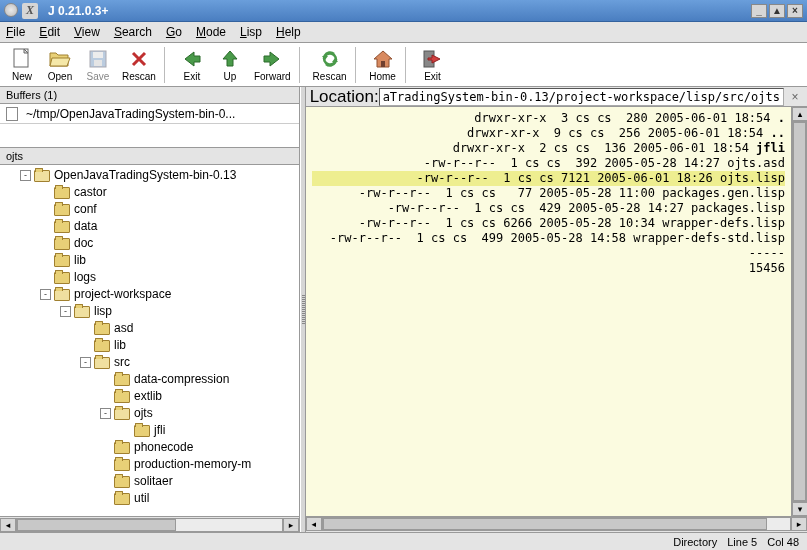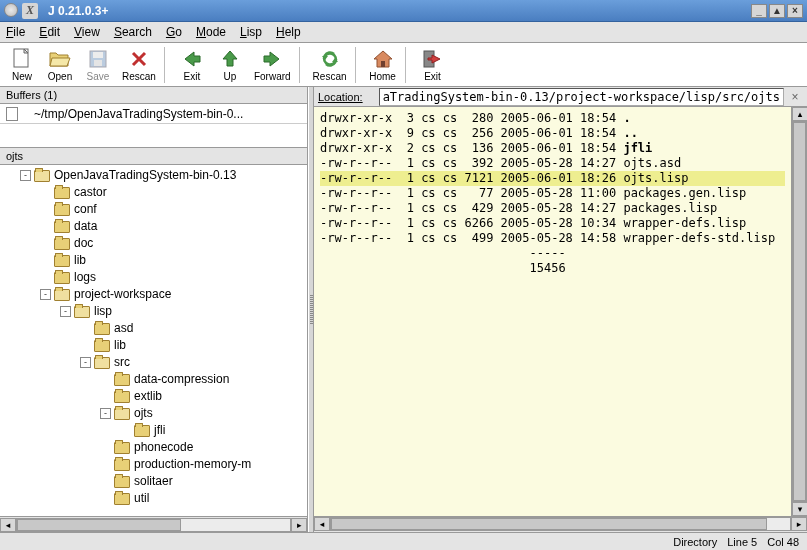--- a/index.html
+++ b/index.html
@@ -18,21 +18,21 @@
 
 .toolbar { height: 44px; background: #ffffff; border-bottom: 1px solid #999; display: flex; align-items: center; padding: 2px 4px; gap: 2px; }
 .tool-btn { display: flex; flex-direction: column; align-items: center; justify-content: center; padding: 2px 4px; min-width: 36px; cursor: default; }
 .tool-btn .icon { width: 22px; height: 22px; display: flex; align-items: center; justify-content: center; }
 .tool-btn .lbl { font-size: 10px; margin-top: 1px; }
 .tool-sep { width: 6px; height: 36px; border-left: 1px solid #bbb; border-right: 1px solid #fff; margin: 0 2px; }
 
 .content { position: absolute; top: 87px; left: 0; right: 0; bottom: 18px; display: flex; }
 .left-pane { width: 334px; display: flex; flex-direction: column; border-right: 1px solid #999; background: #a16207; }
 .buffers-hdr { background: #e4e4e4; padding: 2px 6px; border-bottom: 1px solid #999; font-size: 11px; }
-.buffer-row { background: #fff; padding: 3px 6px; border-bottom: 1px solid #ccc; display: flex; align-items: center; gap: 16px; height: 20px; }
+.buffer-row { background: #fff; padding: 3px 6px; border-bottom: 1px solid #ccc; display: flex; align-items: center; gap: 8px; height: 20px; }
 .buffer-row .page-icon { width: 12px; height: 14px; background: #fff; border: 1px solid #888; position: relative; }
 .blank-strip { height: 24px; background: #fff; border-bottom: 1px solid #999; }
 .tree-hdr { background: #e4e4e4; padding: 2px 6px; border-bottom: 1px solid #999; font-size: 11px; }
 .tree-area { flex: 1; background: #fff; overflow: hidden; position: relative; }
 .tree { padding: 2px 0 2px 4px; font-size: 12px; line-height: 17px; }
 .tree-row { display: flex; align-items: center; height: 17px; white-space: nowrap; }
 .expander { width: 11px; height: 11px; border: 1px solid #888; background: #fff; display: flex; align-items: center; justify-content: center; font-size: 9px; line-height: 1; margin-right: 3px; color: #333; }
 .exp-empty { width: 11px; height: 11px; margin-right: 3px; }
 .folder-icon { width: 16px; height: 12px; background: #e8d077; border: 1px solid #a08030; border-radius: 1px; margin-right: 4px; position: relative; }
 .folder-icon::before { content: ""; position: absolute; top: -3px; left: 0; width: 6px; height: 3px; background: #e8d077; border: 1px solid #a08030; border-bottom: none; border-radius: 1px 1px 0 0; }
@@ -41,26 +41,26 @@
 .tree-scroll-h { height: 16px; background: #e4e4e4; border-top: 1px solid #999; display: flex; align-items: center; }
 .sb-btn { width: 16px; height: 14px; background: #d8d8d8; border: 1px solid #999; display: flex; align-items: center; justify-content: center; font-size: 9px; }
 .sb-track { flex: 1; height: 14px; background: #ececec; border: 1px solid #999; position: relative; }
 .sb-thumb-h { position: absolute; left: 0; top: 0; bottom: 0; width: 60%; background: #c8c8c8; border: 1px solid #999; }
 
 .splitter { width: 6px; background: #d6d6d6; cursor: col-resize; border-left:1px solid #fff; border-right:1px solid #999; position: relative; }
 .splitter-grip { position:absolute; top:50%; left:1px; width:3px; height:30px; transform:translateY(-50%); background: repeating-linear-gradient(#888,#888 1px,#d6d6d6 1px,#d6d6d6 2px); }
 
 .right-pane { flex: 1; display: flex; flex-direction: column; background: #e4e4e4; }
 .location-bar { display: flex; align-items: center; padding: 2px 4px; background: #e4e4e4; border-bottom: 1px solid #999; height: 20px; }
-.location-bar .lbl { font-size: 11px; margin-right: 16px; text-decoration: underline; }
+.location-bar .lbl { font-size: 17px; margin-right: 0; }
 .location-bar .field { flex: 1; background: #fff; border: 1px inset #aaa; padding: 1px 3px; font-family: monospace; font-size: 12px; overflow: hidden; white-space: nowrap; }
 .location-bar .x-btn { width: 16px; height: 16px; margin-left: 3px; display:flex; align-items:center; justify-content:center; color:#666; }
 .dir-body { flex: 1; display: flex; }
 .dir-listing { flex: 1; background: #fbfbe0; font-family: monospace; font-size: 12px; padding: 4px 6px; overflow: hidden; white-space: pre; line-height: 15px; }
-.dir-line { display:block; }
+.dir-line { display:block;text-align:right; }
 .dir-line.sel { background: #eeee90; }
 .dir-line .strong { font-weight: bold; }
 .vscroll { width: 16px; background: #e4e4e4; border-left: 1px solid #999; display: flex; flex-direction: column; }
 .vscroll .sb-track-v { flex:1; background:#ececec; border:1px solid #999; position:relative; }
 .vscroll .sb-thumb-v { position:absolute; top:0; left:0; right:0; height:100%; background:#c8c8c8; border:1px solid #999; }
 .right-hscroll { height: 16px; background: #e4e4e4; border-top: 1px solid #999; display:flex; }
 .right-hscroll .sb-track { position:relative; }
 .right-hscroll .sb-thumb-h { width: 95%; }
 
 .status-bar { position: absolute; bottom: 0; left: 0; right: 0; height: 18px; background: #e4e4e4; border-top: 1px solid #999; display: flex; align-items: center; justify-content: flex-end; padding: 0 8px; gap: 10px; font-size: 11px; }

